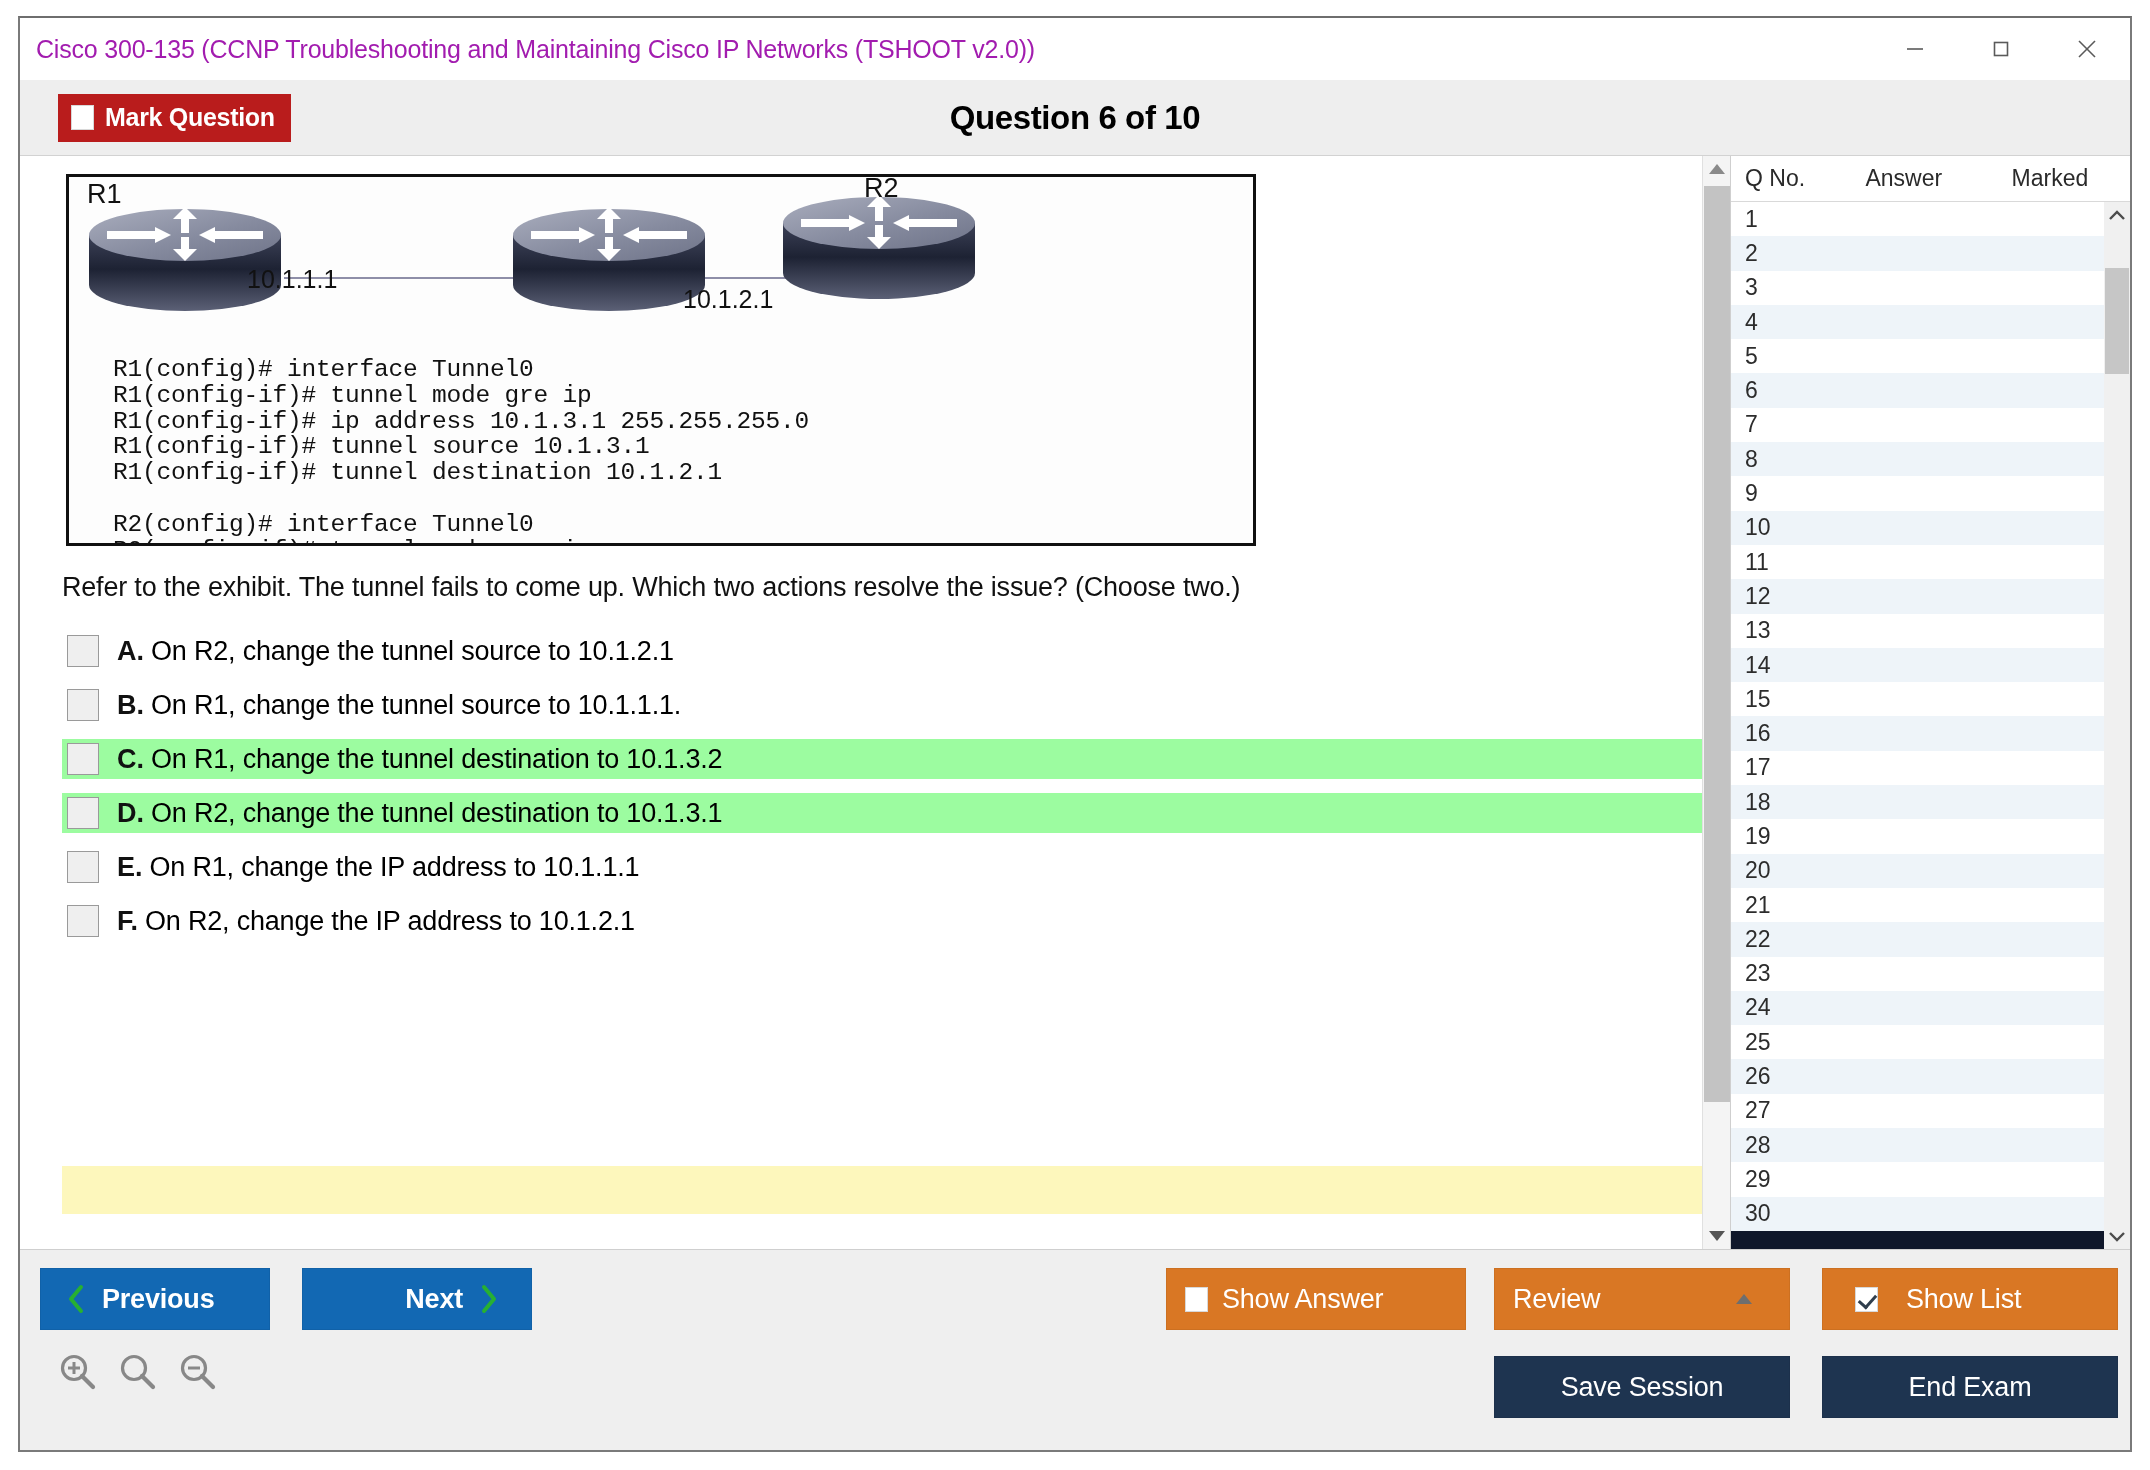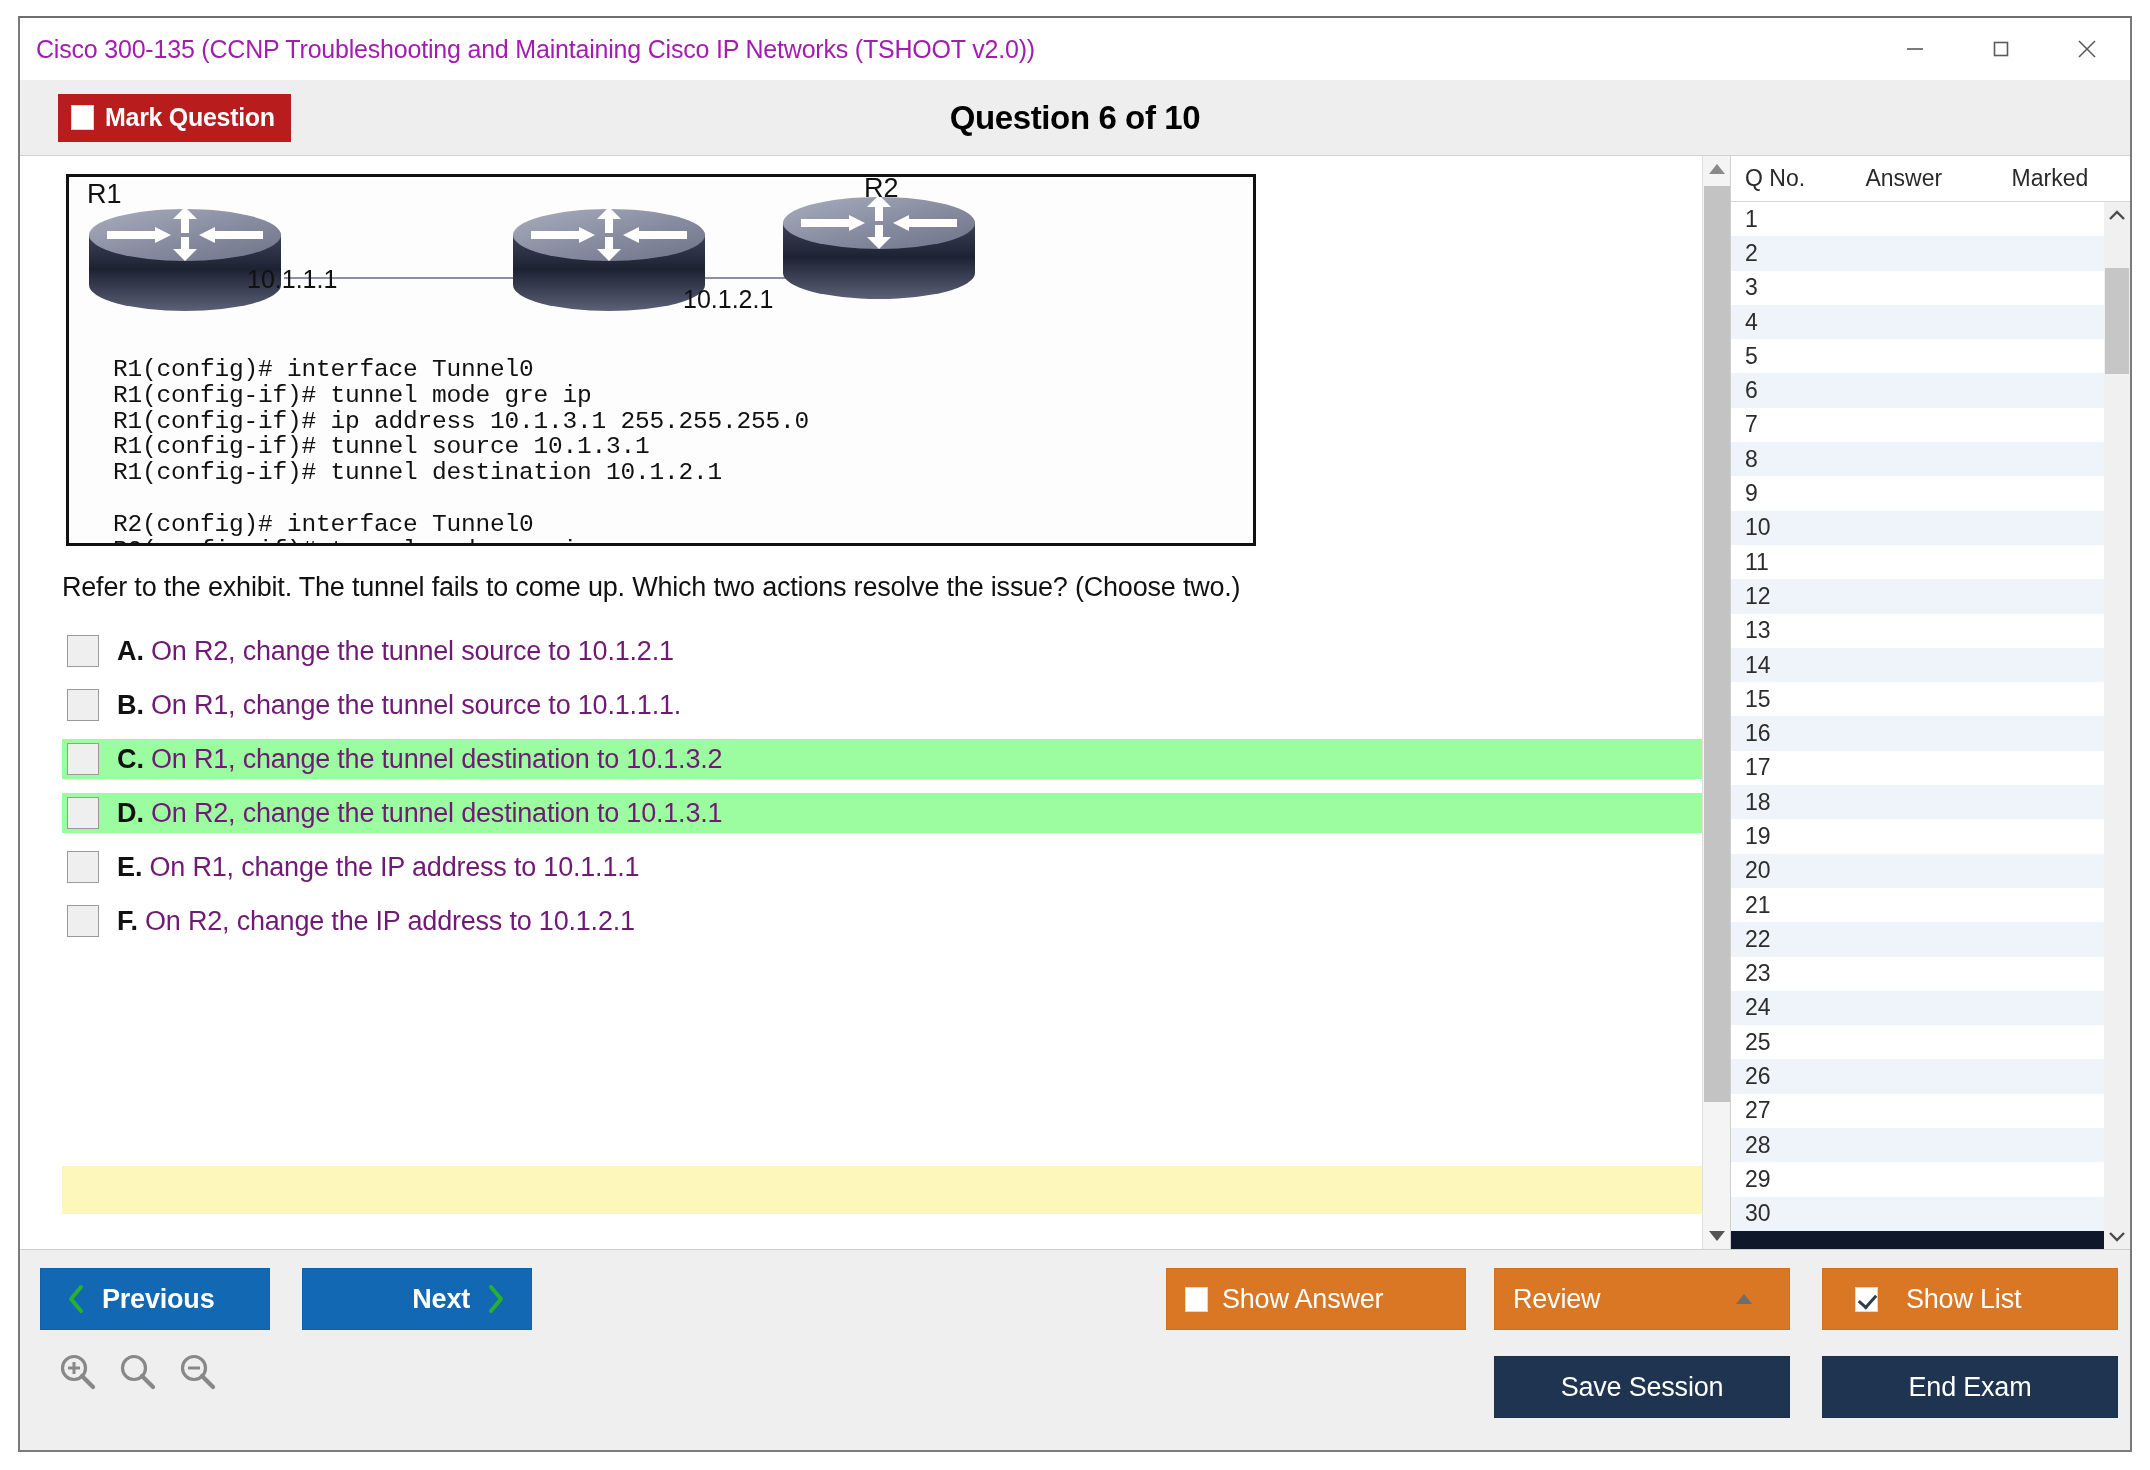--- a/index.html
+++ b/index.html
@@ -207,21 +207,21 @@
     cursor: pointer;
   }
   .option-letter {
     font-size: 27px;
     font-weight: bold;
     color: #111111;
     margin-right: 7px;
   }
   .option-text {
     font-size: 27px;
-    color: #701a75;
+    color: #000000;
     letter-spacing: -0.2px;
   }
 
   #explanation-bar {
     position: absolute;
     left: 42px;
     top: 1010px;
     width: 1646px;
     height: 48px;
     background: #fdf7bc;
@@ -357,21 +357,21 @@
   .btn-blue { background: #1268b3; }
   .btn-orange { background: #d97724; }
   .btn-navy { background: #1e3450; }
 
   #previous-button {
     left: 20px; top: 18px; width: 230px; height: 62px;
     justify-content: flex-start; padding-left: 25px; gap: 16px;
   }
   #next-button {
     left: 282px; top: 18px; width: 230px; height: 62px;
-    justify-content: flex-end; padding-right: 25px; gap: 16px;
+    justify-content: flex-end; padding-right: 32px; gap: 16px;
   }
   #show-answer-button {
     left: 1146px; top: 18px; width: 300px; height: 62px;
     padding-left: 18px; gap: 14px; font-weight: normal;
   }
   #review-button {
     left: 1474px; top: 18px; width: 296px; height: 62px;
     padding-left: 18px; font-weight: normal;
     justify-content: space-between; padding-right: 34px;
   }

